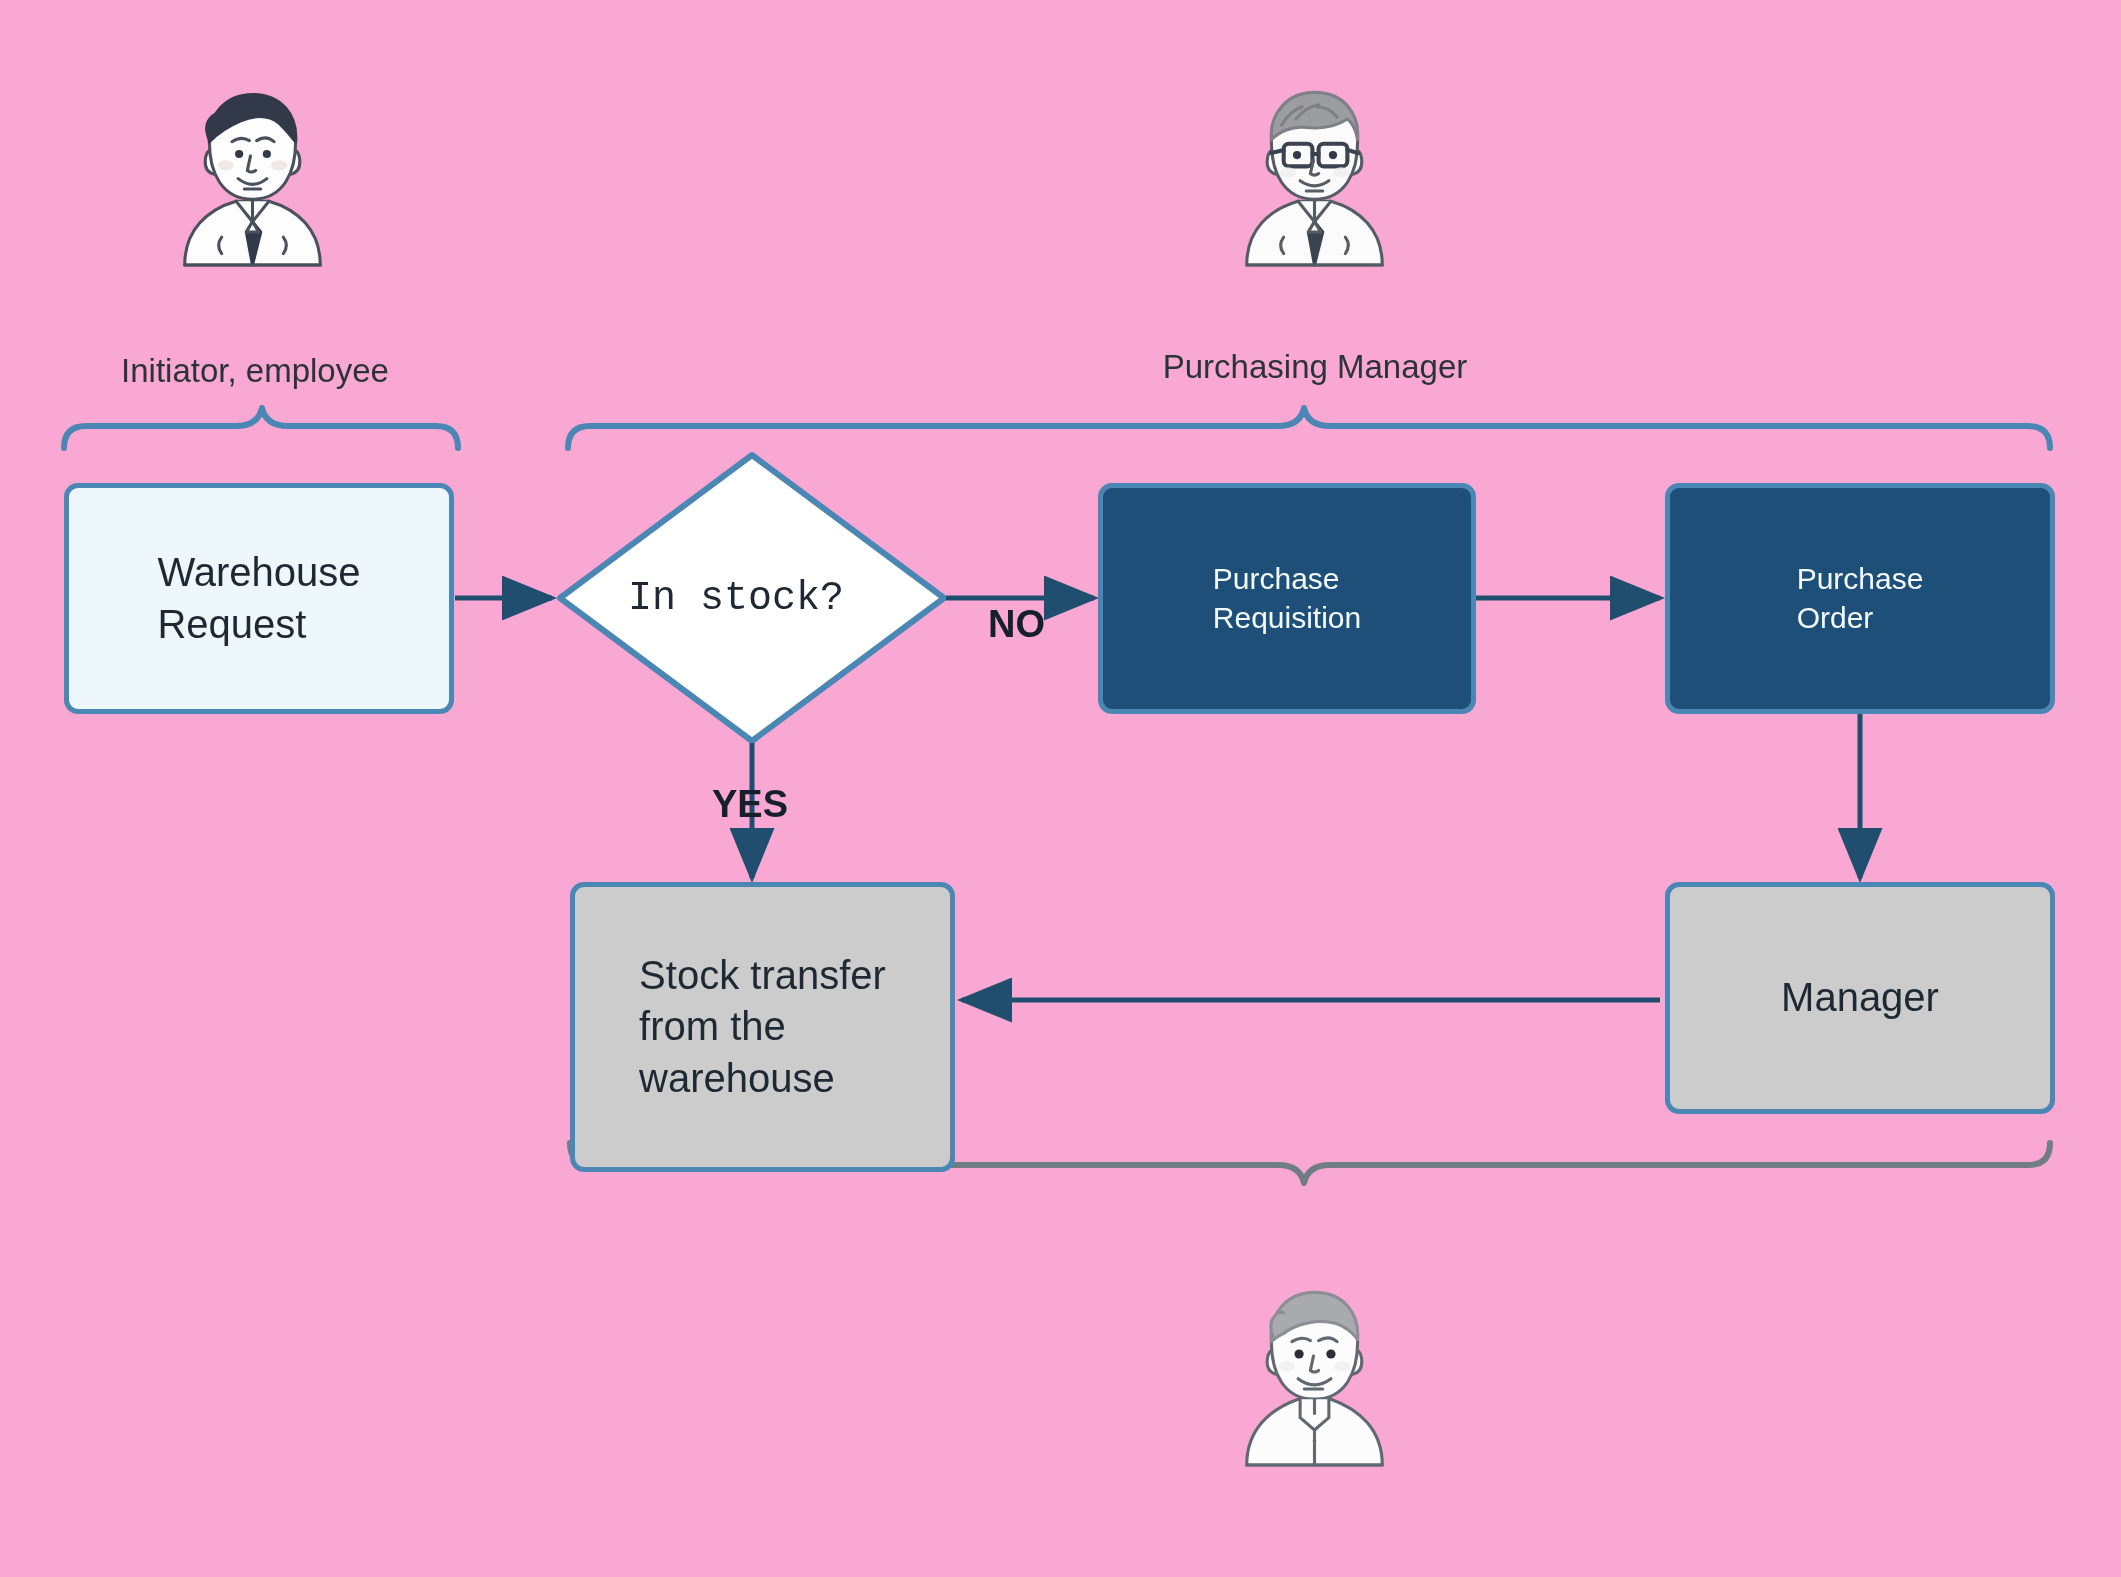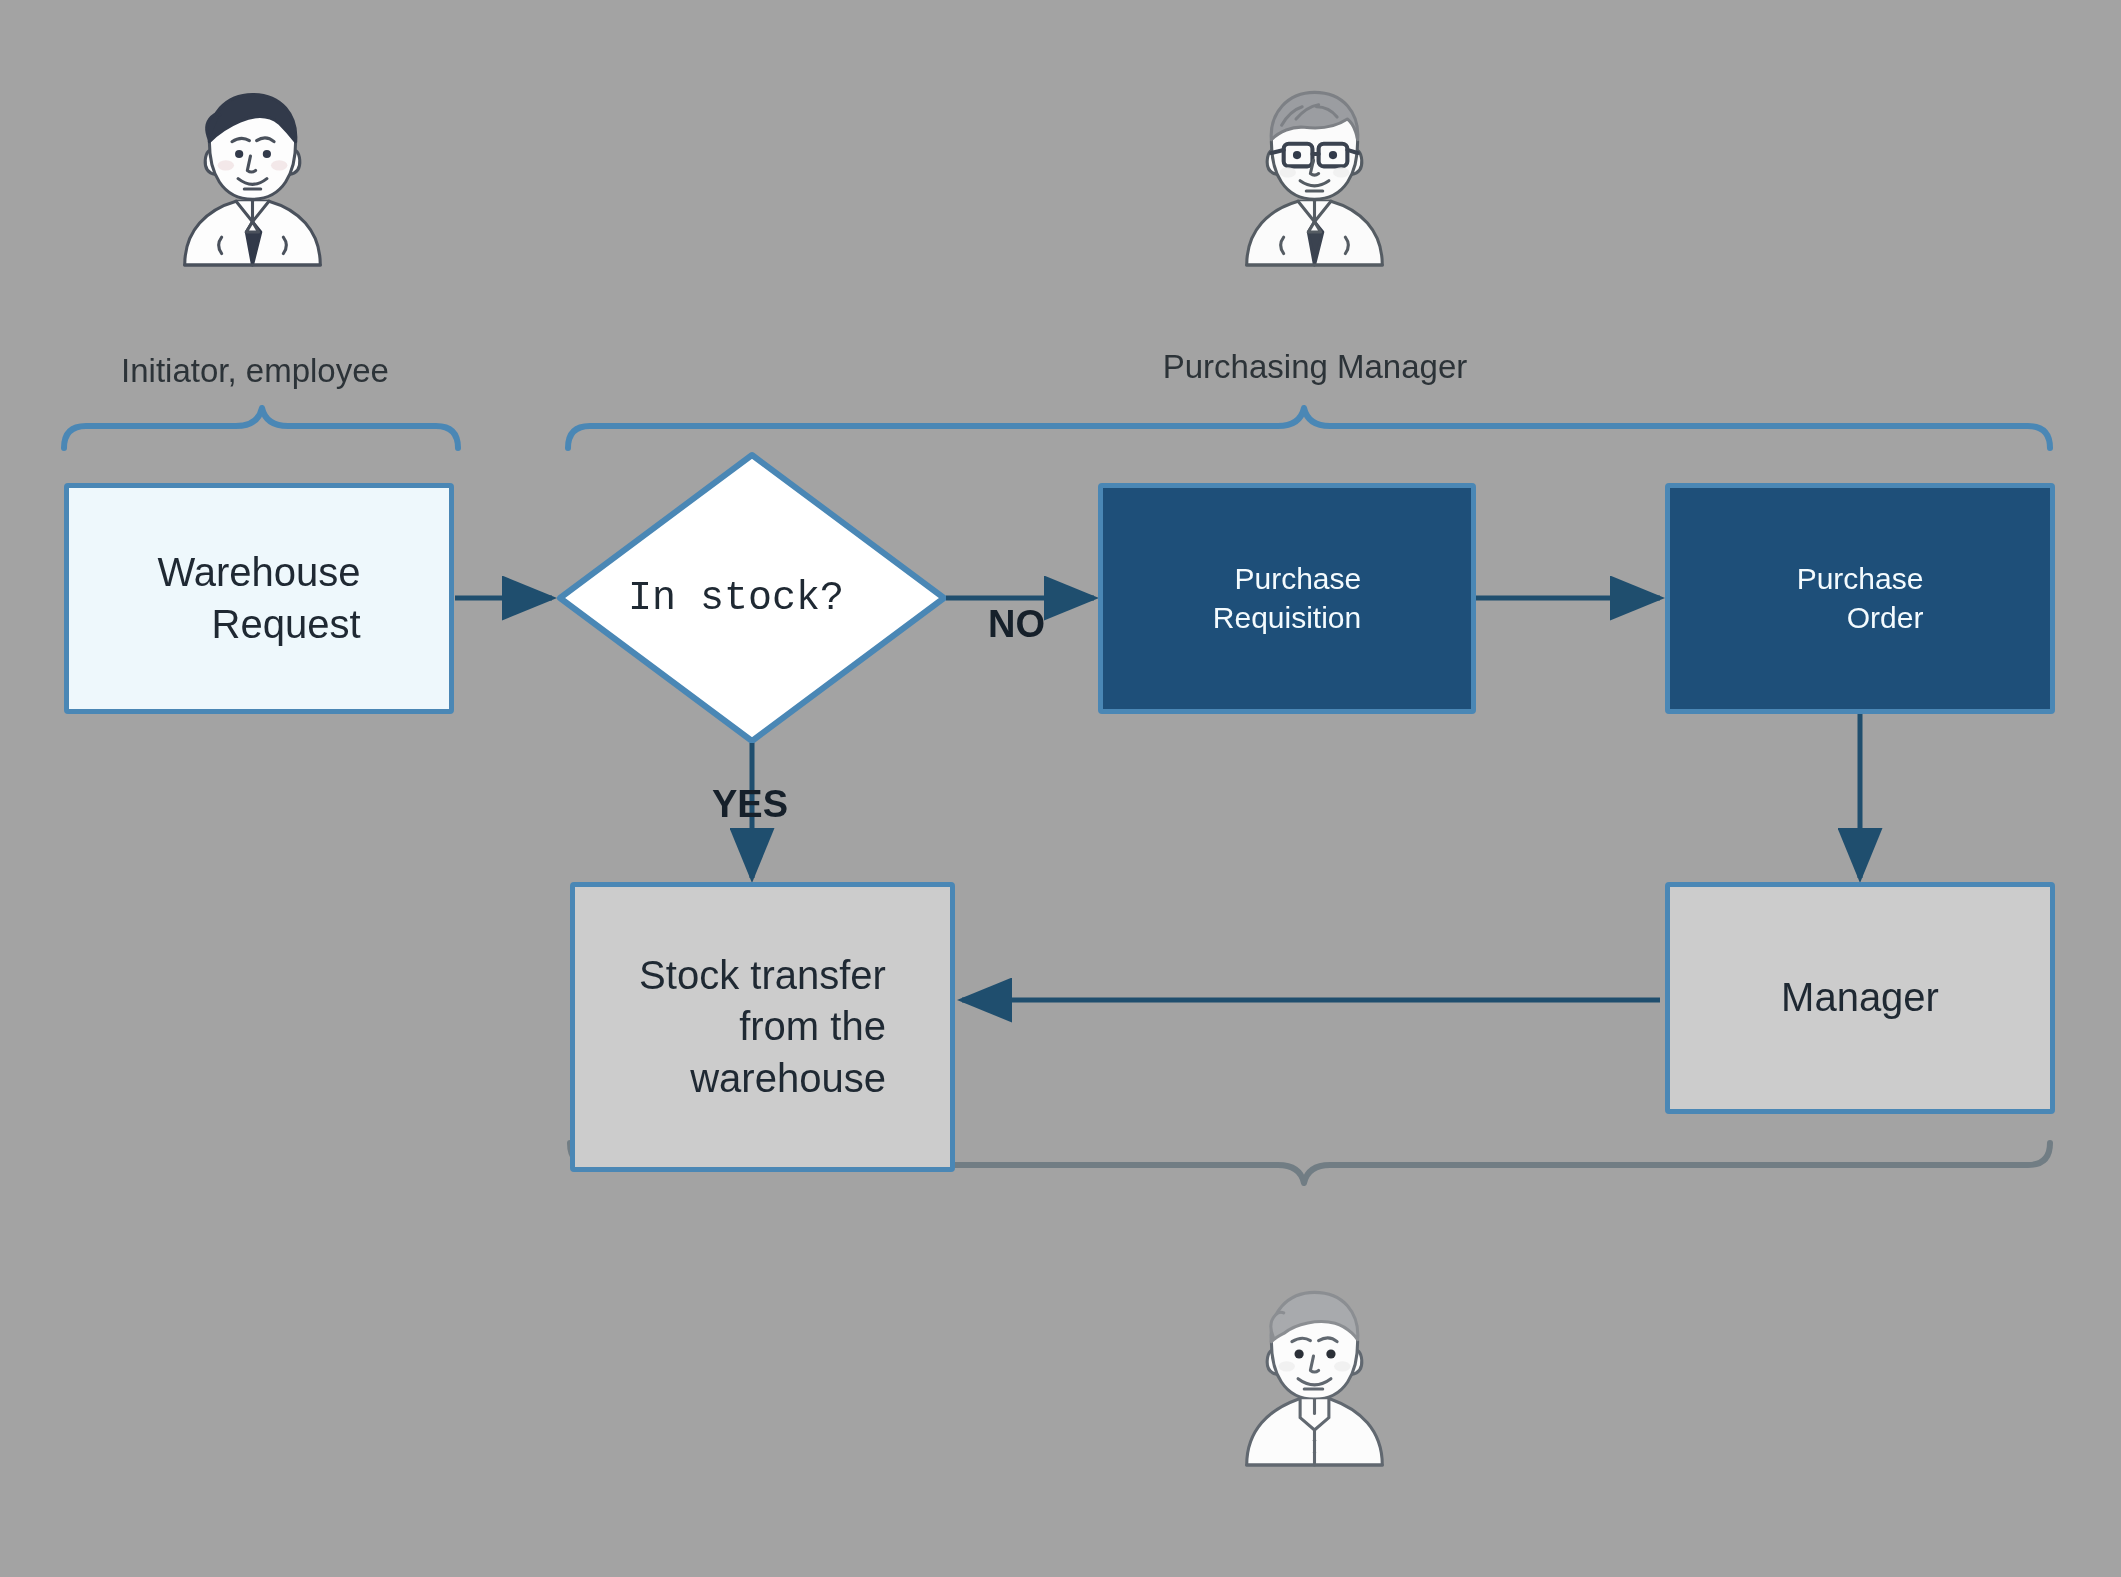--- a/index.html
+++ b/index.html
@@ -8,38 +8,38 @@
     background: #ffffff;
   }
   body {
     font-family: "Liberation Sans", sans-serif;
     color: #1f2933;
   }
   #canvas {
     position: relative;
     width: 2121px;
     height: 1577px;
-    background: #a3a3a3;
+    background: #f9a8d4;
     overflow: hidden;
   }
   .svg-layer {
     position: absolute;
     left: 0;
     top: 0;
     width: 2121px;
     height: 1577px;
   }
   .node {
     position: absolute;
     box-sizing: border-box;
     display: flex;
     align-items: center;
     justify-content: center;
-    text-align: right;
-    border-radius: 4px;
+    text-align: left;
+    border-radius: 14px;
     border: 5px solid #4a87b5;
     line-height: 1.28;
     white-space: pre-line;
   }
   .node-start {
     background: #eef8fc;
     color: #1f2933;
     font-size: 40px;
   }
   .node-dark {

